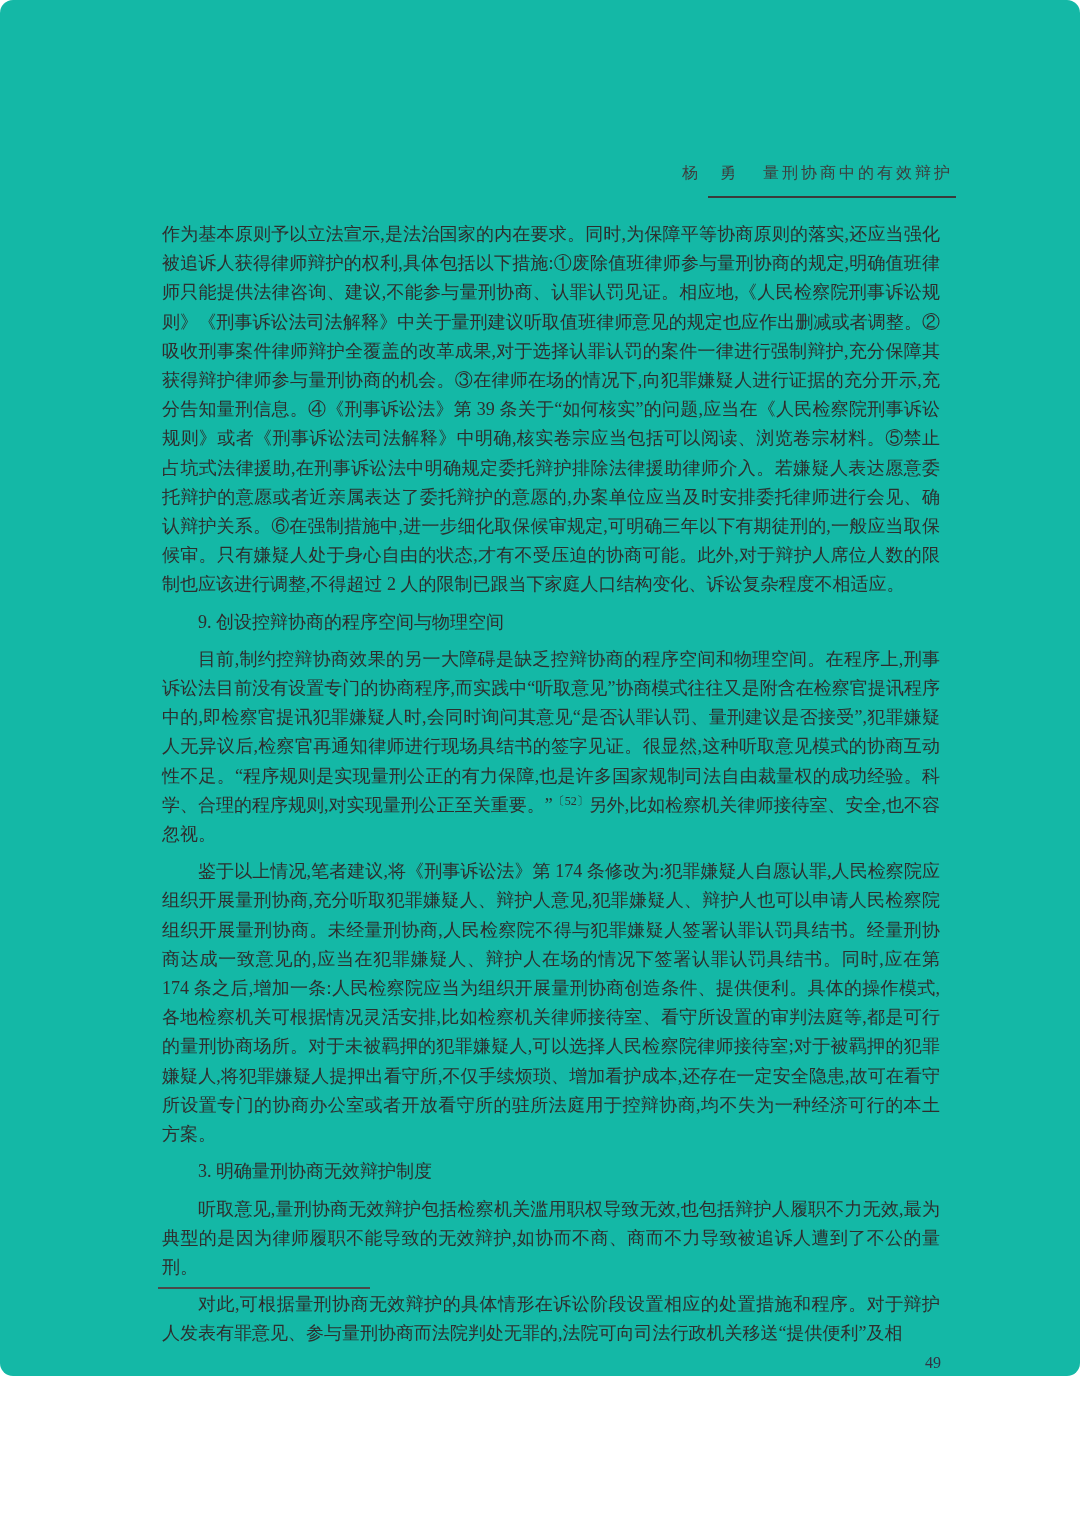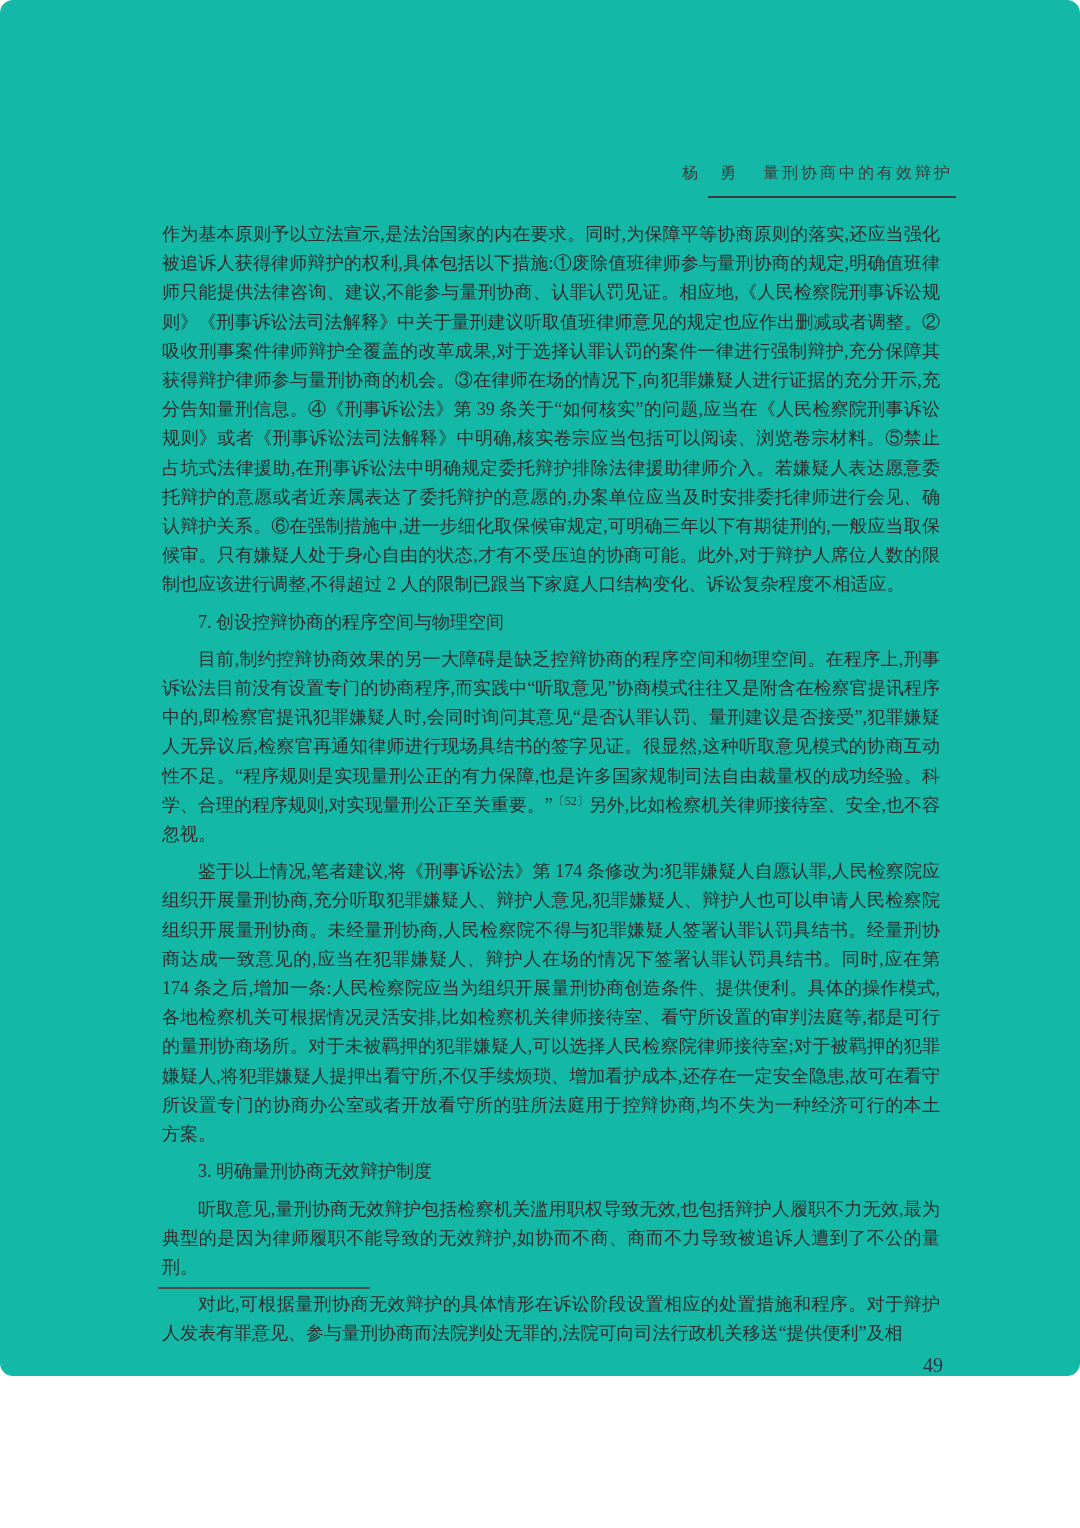--- a/index.html
+++ b/index.html
@@ -75,37 +75,37 @@
   }
   .footnote-marker { margin-right: 13px; }
 
   
   .page-number {
     position: absolute;
     top: 1354px;
     left: 910px;
     width: 46px;
     text-align: center;
-    font-size: 20px;
+    font-size: 16px;
     color: #323244;
   }
 </style>
 </head>
 <body>
 
 <div class="page">
 
   <div class="running-header">
     <span class="header-author">杨　勇</span><span class="header-title">量刑协商中的有效辩护</span>
   </div>
   <div class="header-rule"></div>
 
   <div class="body-text">
     <p class="continuation">作为基本原则予以立法宣示,是法治国家的内在要求。同时,为保障平等协商原则的落实,还应当强化被追诉人获得律师辩护的权利,具体包括以下措施:①废除值班律师参与量刑协商的规定,明确值班律师只能提供法律咨询、建议,不能参与量刑协商、认罪认罚见证。相应地,《人民检察院刑事诉讼规则》《刑事诉讼法司法解释》中关于量刑建议听取值班律师意见的规定也应作出删减或者调整。②吸收刑事案件律师辩护全覆盖的改革成果,对于选择认罪认罚的案件一律进行强制辩护,充分保障其获得辩护律师参与量刑协商的机会。③在律师在场的情况下,向犯罪嫌疑人进行证据的充分开示,充分告知量刑信息。④《刑事诉讼法》第 39 条关于“如何核实”的问题,应当在《人民检察院刑事诉讼规则》或者《刑事诉讼法司法解释》中明确,核实卷宗应当包括可以阅读、浏览卷宗材料。⑤禁止占坑式法律援助,在刑事诉讼法中明确规定委托辩护排除法律援助律师介入。若嫌疑人表达愿意委托辩护的意愿或者近亲属表达了委托辩护的意愿的,办案单位应当及时安排委托律师进行会见、确认辩护关系。⑥在强制措施中,进一步细化取保候审规定,可明确三年以下有期徒刑的,一般应当取保候审。只有嫌疑人处于身心自由的状态,才有不受压迫的协商可能。此外,对于辩护人席位人数的限制也应该进行调整,不得超过 2 人的限制已跟当下家庭人口结构变化、诉讼复杂程度不相适应。</p>
-    <p>7. 创设控辩协商的程序空间与物理空间</p>
+    <p>9. 创设控辩协商的程序空间与物理空间</p>
     <p><span>目前,制约控辩协商效果的另一大障碍是缺乏控辩协商的程序空间和物理空间。在程序上,刑事诉讼法目前没有设置专门的协商程序,而实践中“听取意见”协商模式往往又是附含在检察官提讯程序中的,即检察官提讯犯罪嫌疑人时,会同时询问其意见“是否认罪认罚、量刑建议是否接受”,犯罪嫌疑人无异议后,检察官再通知律师进行现场具结书的签字见证。很显然,这种听取意见模式的协商互动性不足。“程序规则是实现量刑公正的有力保障,也是许多国家规制司法自由裁量权的成功经验。科学、合理的程序规则,对实现量刑公正至关重要。”</span><span class="sup-marker">〔52〕</span><span>另外,比如检察机关律师接待室、安全,也不容忽视。</span></p>
     <p>鉴于以上情况,笔者建议,将《刑事诉讼法》第 174 条修改为:犯罪嫌疑人自愿认罪,人民检察院应组织开展量刑协商,充分听取犯罪嫌疑人、辩护人意见,犯罪嫌疑人、辩护人也可以申请人民检察院组织开展量刑协商。未经量刑协商,人民检察院不得与犯罪嫌疑人签署认罪认罚具结书。经量刑协商达成一致意见的,应当在犯罪嫌疑人、辩护人在场的情况下签署认罪认罚具结书。同时,应在第 174 条之后,增加一条:人民检察院应当为组织开展量刑协商创造条件、提供便利。具体的操作模式,各地检察机关可根据情况灵活安排,比如检察机关律师接待室、看守所设置的审判法庭等,都是可行的量刑协商场所。对于未被羁押的犯罪嫌疑人,可以选择人民检察院律师接待室;对于被羁押的犯罪嫌疑人,将犯罪嫌疑人提押出看守所,不仅手续烦琐、增加看护成本,还存在一定安全隐患,故可在看守所设置专门的协商办公室或者开放看守所的驻所法庭用于控辩协商,均不失为一种经济可行的本土方案。</p>
     <p>3. 明确量刑协商无效辩护制度</p>
     <p>听取意见,量刑协商无效辩护包括检察机关滥用职权导致无效,也包括辩护人履职不力无效,最为典型的是因为律师履职不能导致的无效辩护,如协而不商、商而不力导致被追诉人遭到了不公的量刑。</p>
     <p>对此,可根据量刑协商无效辩护的具体情形在诉讼阶段设置相应的处置措施和程序。对于辩护人发表有罪意见、参与量刑协商而法院判处无罪的,法院可向司法行政机关移送“提供便利”及相</p>
   </div>
 
   <div class="footnote-rule"></div>
 
   <div class="page-number">49</div>

